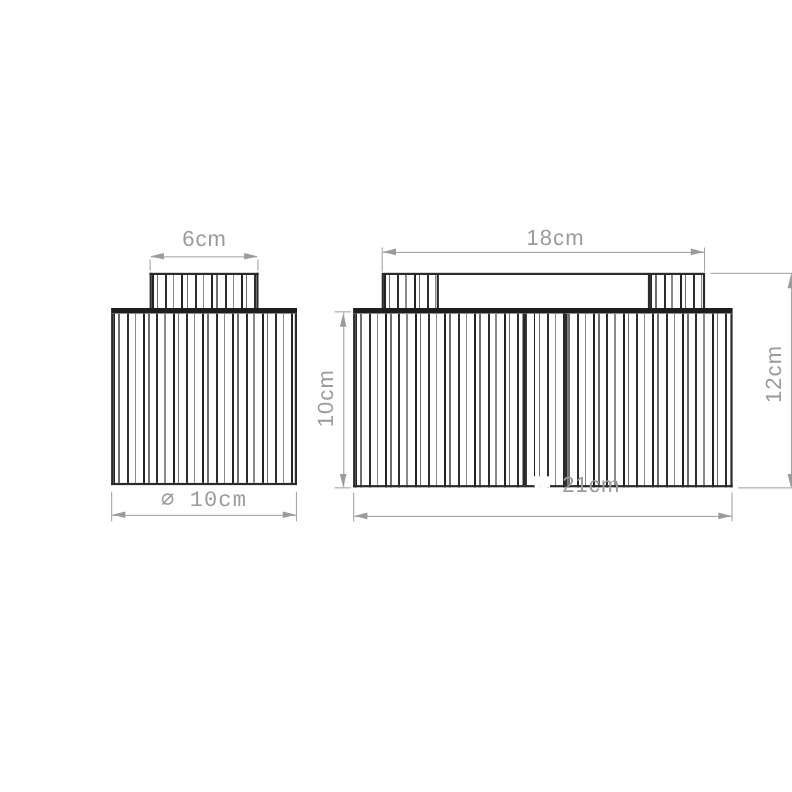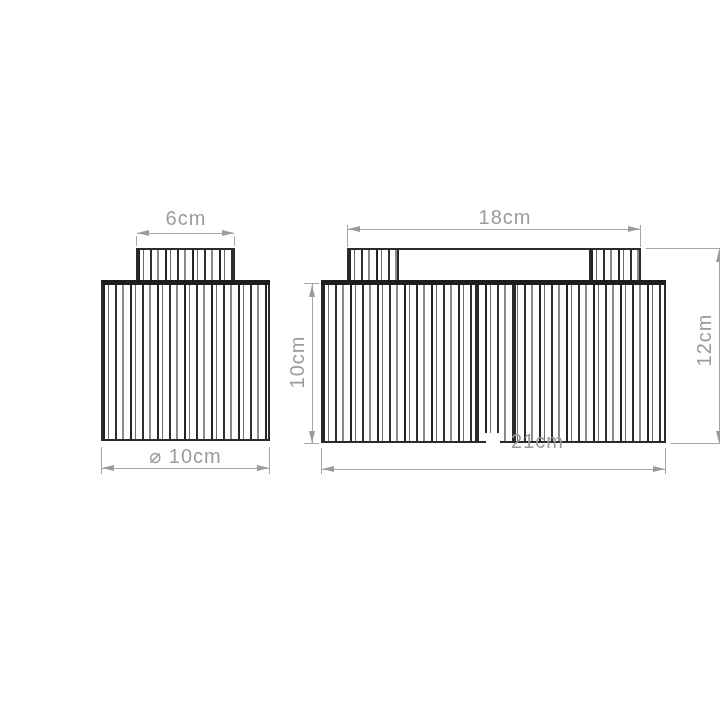--- a/index.html
+++ b/index.html
@@ -65,21 +65,21 @@
     <div class="ah ah-r" style="left:174px;top:230px;"></div>
     <div class="dlab" style="left:68px;top:207px;width:140px;">6cm</div>
   </div>
 
   <div>
     <div class="dline" style="left:53px;top:447px;width:1px;height:27px;"></div>
     <div class="dline" style="left:221px;top:447px;width:1px;height:27px;"></div>
     <div class="dline" style="left:54px;top:468px;width:167px;height:1px;"></div>
     <div class="ah ah-l" style="left:54px;top:465px;"></div>
     <div class="ah ah-r" style="left:209px;top:465px;"></div>
-    <div class="dlab" style="left:53px;top:445px;width:169px;">⌀ 10cm</div>
+    <div class="dlab" style="left:53px;top:445px;width:169px;font-family:Liberation Mono, monospace;">⌀ 10cm</div>
   </div>
 
   <div>
     <div class="dline" style="left:299px;top:225px;width:1px;height:22px;"></div>
     <div class="dline" style="left:592px;top:225px;width:1px;height:22px;"></div>
     <div class="dline" style="left:300px;top:229px;width:292px;height:1px;"></div>
     <div class="ah ah-l" style="left:300px;top:226px;"></div>
     <div class="ah ah-r" style="left:580px;top:226px;"></div>
     <div class="dlab" style="left:307px;top:206px;width:300px;text-align:center;">18cm</div>
   </div>

